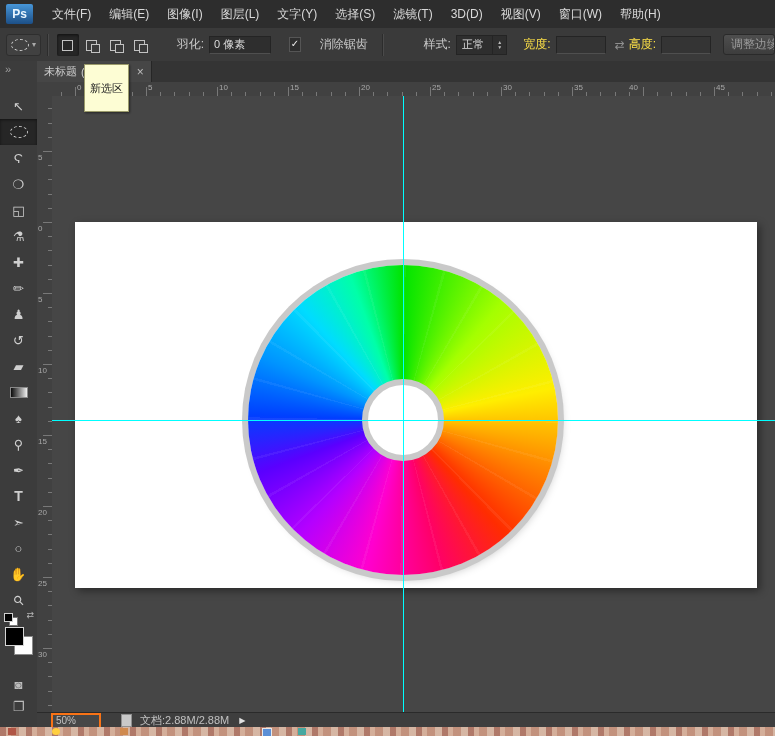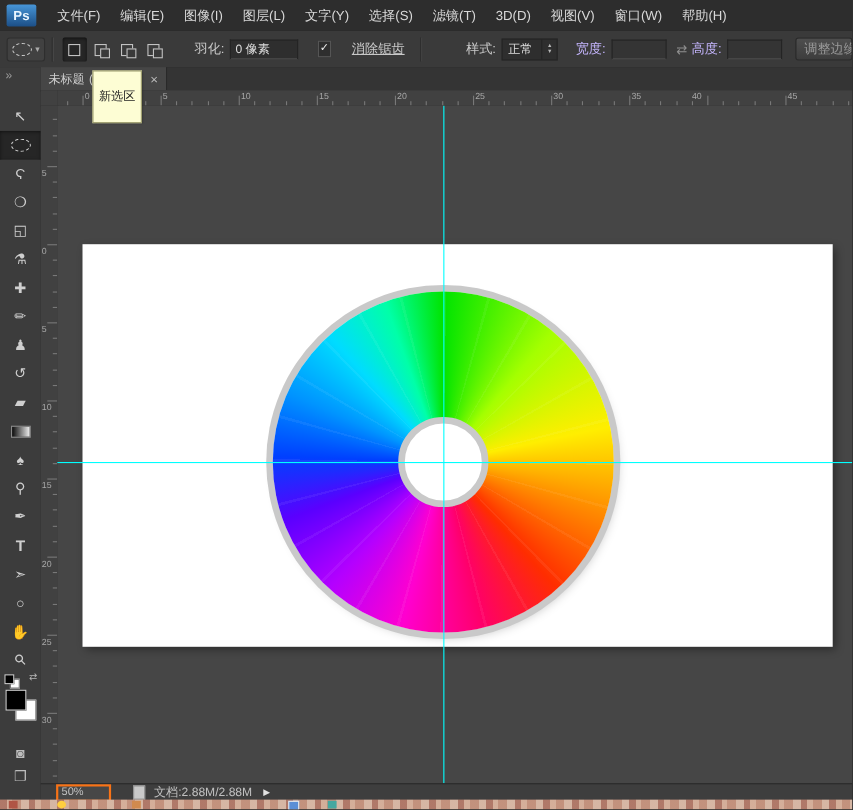--- a/index.html
+++ b/index.html
@@ -20,27 +20,27 @@
   .tool-preset{margin-left:6px;display:flex;align-items:center;gap:3px;padding:4px 4px;
                border:1px solid #2e2e2e;border-radius:3px;background:#414141;}
   .dashed-ellipse{display:inline-block;width:16px;height:10px;border:1px dashed #cfcfcf;border-radius:50%;}
   .drop-arrow{font-size:8px;color:#aaa;}
   .vsep{width:1px;height:22px;background:#2c2c2c;border-right:1px solid #4a4a4a;margin:0 6px;}
   .mode-btn{width:22px;height:22px;margin-left:2px;border-radius:2px;position:relative;}
   .mode-btn.pressed{background:#262626;box-shadow:inset 0 1px 3px rgba(0,0,0,.6);}
   .mode-ico{position:absolute;left:5px;top:6px;width:9px;height:9px;border:1px solid #c2c2c2;}
   .mode-ico2{position:absolute;left:10px;top:10px;width:7px;height:7px;border:1px solid #c2c2c2;background:#3a3a3a;}
   .ob-label{margin-left:26px;white-space:nowrap;text-align:right;}
-  .ob-label.dim{color:#c4b5fd;}
+  .ob-label.dim{color:#fde047;}
   .ob-input{margin-left:5px;width:52px;height:16px;background:#2e2e2e;border:1px solid #242424;
             border-bottom-color:#4f4f4f;color:#ddd;font-size:11px;padding:0 4px;font-family:inherit;}
   .ob-input.disabled{background:#343434;color:#777;}
   .checkbox{margin-left:18px;width:13px;height:13px;background:#2e2e2e;border:1px solid #555;
             font-size:10px;line-height:12px;text-align:center;color:#ececec;}
-  .cb-label{margin-left:19px;white-space:nowrap;text-decoration:underline;}
+  .cb-label{margin-left:19px;white-space:nowrap;}
   .combo{margin-left:5px;width:66px;height:18px;background:#2e2e2e;border:1px solid #242424;display:flex;align-items:center;}
   .combo-text{flex:1;padding-left:5px;font-size:11px;color:#ddd;}
   .combo-arrows{width:13px;height:100%;border-left:1px solid #242424;display:flex;flex-direction:column;
                 align-items:center;justify-content:center;font-size:5px;color:#bbb;line-height:5px;}
   .swap{margin-left:9px;color:#8f8f8f;font-size:12px;}
   .refine-btn{margin-left:12px;height:19px;line-height:19px;padding:0 7px;background:linear-gradient(#4e4e4e,#3d3d3d);
               border:1px solid #2a2a2a;border-radius:3px;color:#9a9a9a;white-space:nowrap;overflow:hidden;max-width:48px;}
 
   
   .tabbar{position:absolute;left:37px;top:61px;width:738px;height:21px;background:#343434;

